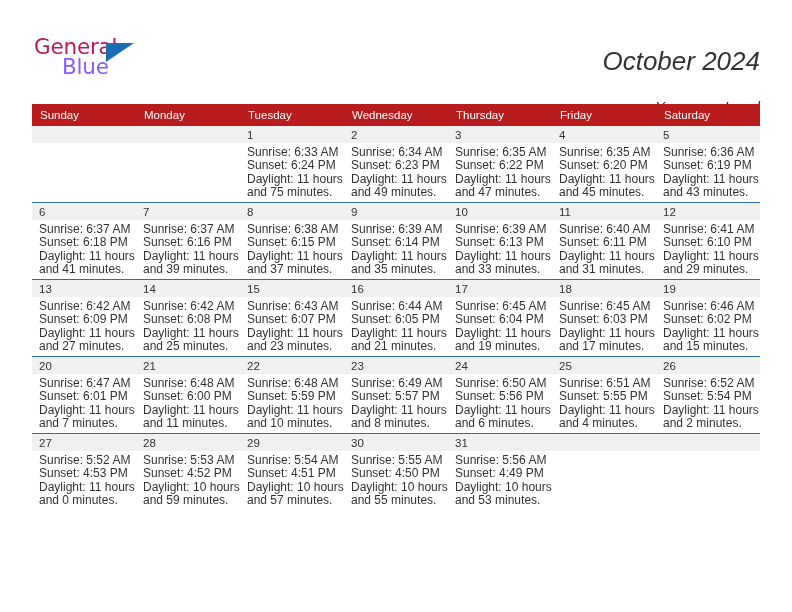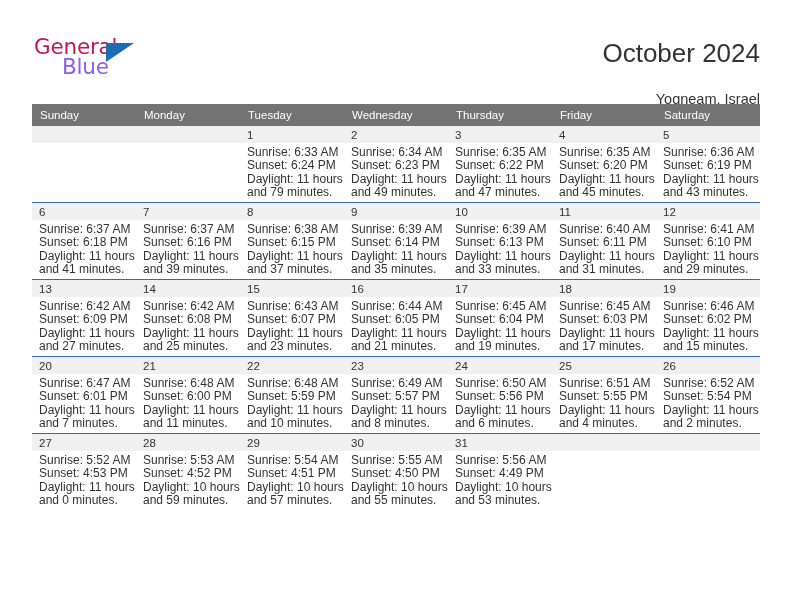--- a/index.html
+++ b/index.html
@@ -62,22 +62,23 @@
     top: 9px;
     width: 0;
     height: 0;
     border-left: 28px solid #1b6cb3;
     border-bottom: 19px solid transparent;
   }
 
   .title-block {
     position: absolute;
     right: 0;
-    top: 8px;
+    top: 16px;
     text-align: right;
+    font-style: italic;
   }
   .cal-title {
     font-size: 26px;
     color: #333333;
     font-weight: 400;
     line-height: 34px;
     white-space: nowrap;
   }
   .cal-subtitle {
     font-size: 14.5px;
@@ -91,21 +92,21 @@
   
   .calendar {
     position: absolute;
     left: 32px;
     top: 104px;
     width: 728px;
     border-collapse: collapse;
     table-layout: fixed;
   }
   .calendar th {
-    background: #737373;
+    background: #b91c1c;
     color: #ffffff;
     font-size: 11.5px;
     font-weight: 400;
     text-align: left;
     padding: 5px 0 5px 8px;
     height: 12px;
     border: none;
   }
   .calendar td {
     vertical-align: top;
@@ -185,21 +186,21 @@
               <div class="daynum-band"></div>
             </div>
           </td>
           <td>
             <div class="cell-inner">
               <div class="daynum-band">1</div>
               <div class="cell-body">
                 <div>Sunrise: 6:33 AM</div>
                 <div>Sunset: 6:24 PM</div>
                 <div>Daylight: 11 hours</div>
-                <div>and 79 minutes.</div>
+                <div>and 75 minutes.</div>
               </div>
             </div>
           </td>
           <td>
             <div class="cell-inner">
               <div class="daynum-band">2</div>
               <div class="cell-body">
                 <div>Sunrise: 6:34 AM</div>
                 <div>Sunset: 6:23 PM</div>
                 <div>Daylight: 11 hours</div>

